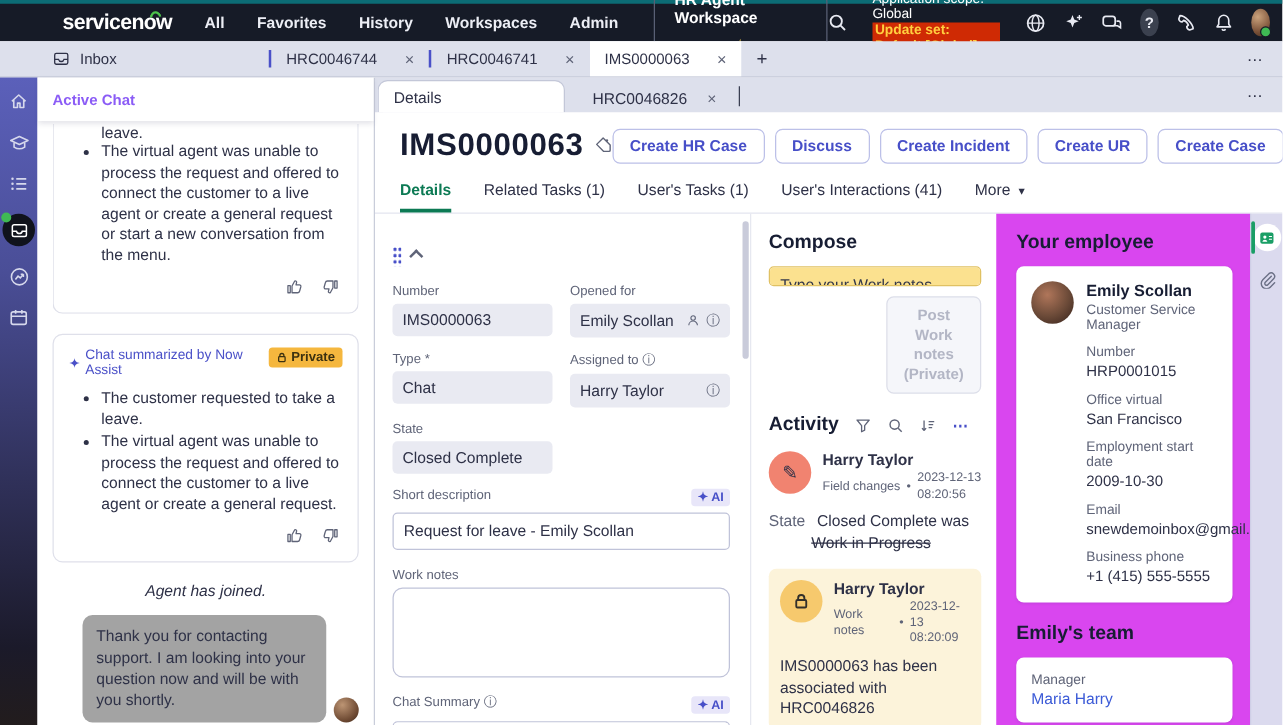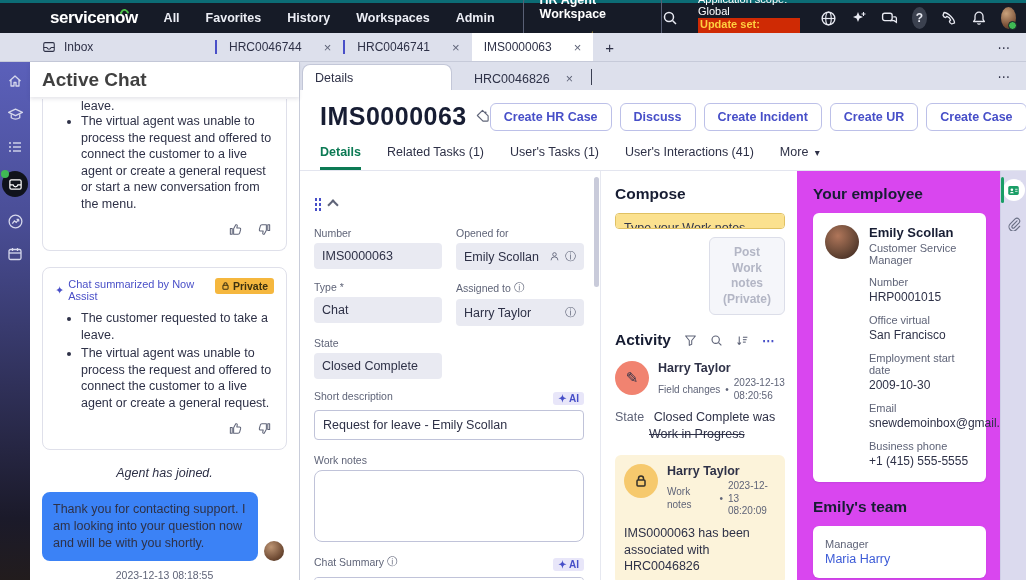--- a/index.html
+++ b/index.html
@@ -41,35 +41,35 @@
   
   .sidebar { width:30px; flex:none; background:linear-gradient(180deg,#5b60ba 0%,#4a4e97 30%,#30315a 62%,#1b1a2a 88%,#221c1d 100%); display:flex; flex-direction:column; align-items:center; padding-top:10px; gap:15px; }
   .sico { width:18px; height:18px; display:flex; align-items:center; justify-content:center; cursor:pointer; }
   .sico svg { display:block; }
   .sico.active { width:26px; height:26px; border-radius:50%; background:#10131c; position:relative; }
   .sico.active::after { content:""; position:absolute; top:-1px; left:-1px; width:8px; height:8px; border-radius:50%; background:#3fba54; }
 
   
   .chatpanel { width:270px; flex:none; background:#fff; border-right:1px solid #c9cdda; display:flex; flex-direction:column; min-height:0; }
   .chat-head { height:35px; flex:none; display:flex; align-items:center; padding:0 12px; box-shadow:0 2px 4px rgba(40,40,80,.12); position:relative; z-index:2; }
-  .chat-head h2 { font-size:19px; color:#404040;text-align:right; }
+  .chat-head h2 { font-size:12px; color:#8b5cf6;text-align:right; }
   .chat-body { flex:1; overflow:hidden; padding:2px 12px 0 12px; }
   .chat-card { border:1px solid #dfe0ea; border-radius:8px; padding:10px 12px 8px; margin-bottom:16px; }
   .chat-card.clipped { border-top:none; border-radius:0 0 8px 8px; padding-top:0; }
   .clip-line { margin-left:26px; }
   .chat-card ul { margin:0 0 4px 14px; padding-left:12px; }
   .chat-card li { margin-bottom:2px; line-height:1.32; }
   .thumbs { display:flex; justify-content:flex-end; gap:14px; padding:6px 2px 2px; }
   .thumbs span { cursor:pointer; }
   .sum-head { display:flex; align-items:flex-start; justify-content:space-between; margin-bottom:8px; }
   .sum-label { color:#4a50c8; font-size:11px; display:flex; gap:4px; align-items:center; }
   .badge-private { background:#f5b73e; color:#3c3110; font-size:10.5px; font-weight:bold; border-radius:3px; padding:2px 6px; display:flex; align-items:center; gap:3px; flex:none; }
   .sysmsg { text-align:center; font-style:italic; margin:6px 0 12px; color:#2e3147; }
   .msgrow { display:flex; align-items:flex-end; gap:6px; margin-bottom:8px; }
-  .bubble { background:#3b82f6; border-radius:8px; padding:9px 11px; line-height:1.35; max-width:216px; }
+  .bubble { background:#a3a3a3; border-radius:8px; padding:9px 11px; line-height:1.35; max-width:216px;margin-left:24px; }
   .cavatar { width:20px; height:20px; border-radius:50%; flex:none; background:radial-gradient(circle at 35% 30%, #bd9574, #6e4a33 65%, #3f2a1d); }
   .ts { text-align:center; font-size:10.5px; color:#5f6478; margin:4px 0 8px; }
 
   
   .main { flex:1; display:flex; flex-direction:column; min-width:0; min-height:0; }
   .subtabs { height:28px; background:#dde0ec; display:flex; align-items:flex-end; flex:none; padding-left:2px; }
   .stab { display:flex; align-items:center; font-size:12.5px; cursor:pointer; }
   .stab.active { background:#fff; border:1px solid #c3c7d8; border-bottom:none; border-radius:8px 8px 0 0; height:26px; width:150px; padding:0 12px; }
   .stab.case { padding:0 10px 4px 22px; gap:16px; color:#2e3147; }
   .stab .x { color:#5f6478; }

